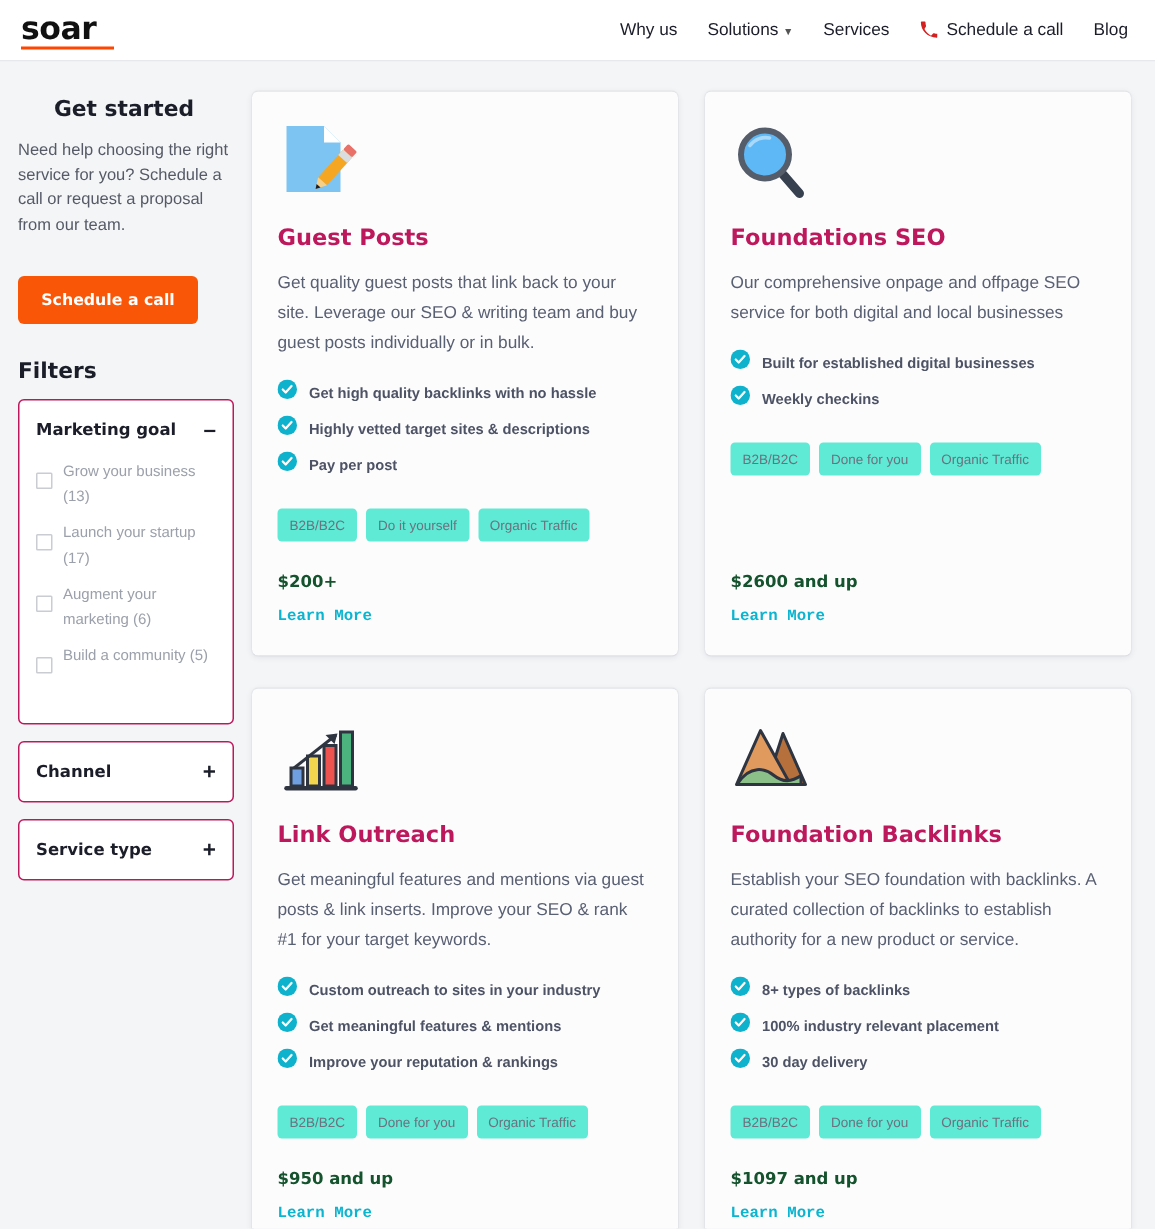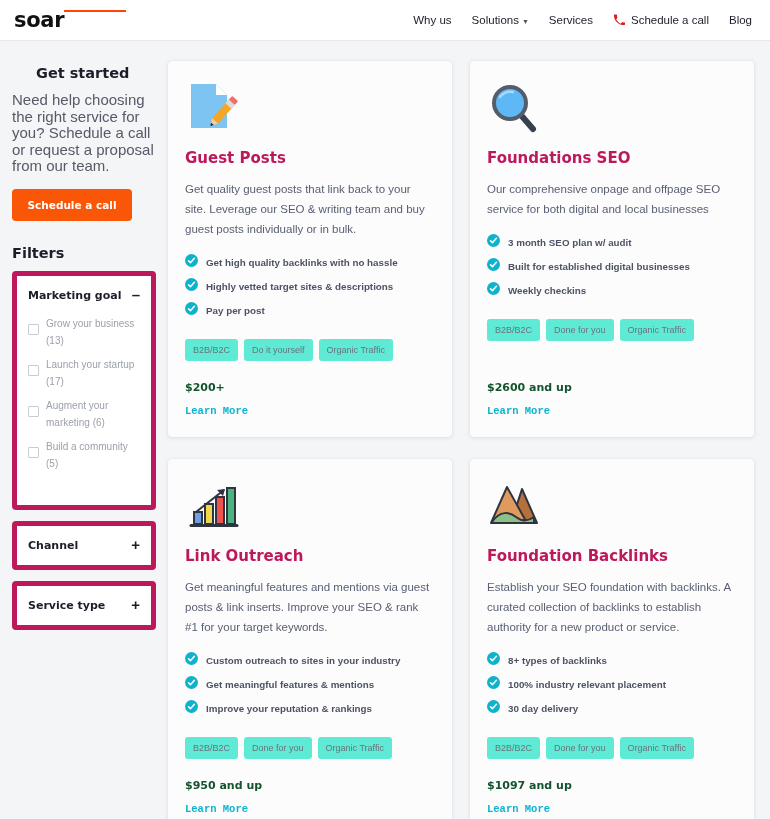--- a/index.html
+++ b/index.html
@@ -15,21 +15,21 @@
     height: 41px;
     background: #ffffff;
     border-bottom: 1px solid #e6e8ec;
     display: flex;
     align-items: center;
     justify-content: space-between;
     padding: 0 18px 0 14px;
     position: relative;
     z-index: 5;
   }
-  .logo-wrap { display: flex; flex-direction: row; align-items: flex-start; }
+  .logo-wrap { display: flex; flex-direction: column; align-items: flex-start; }
   .logo-text {
     font-size: 21px; font-weight: 700; color: #111; letter-spacing: -0.3px;
     line-height: 22px; font-family: "DejaVu Sans", sans-serif;
   }
   .logo-underline { width: 62px; height: 2px; background: #ff4500; margin-top: 1px; }
 
   .nav { display: flex; align-items: center; gap: 20px; }
   .nav-item {
     font-size: 11.5px; color: #1b1d29; white-space: nowrap;
     display: flex; align-items: center; gap: 3px; cursor: pointer;
@@ -41,34 +41,34 @@
   .page { display: flex; width: 770px; height: 778px; }
 
   
   .sidebar { width: 168px; padding: 24px 12px 0 12px; flex: none; }
   .side-h {
     font-size: 14.5px; font-weight: 700; color: #1b1d29; margin-bottom: 11px;
     font-family: "DejaVu Sans", sans-serif;
     margin-left: 24px;
   }
   .side-p {
-    font-size: 15px; color: #555a66; line-height: 16.5px; margin-bottom: 14px;
+    font-size: 11px; color: #555a66; line-height: 16.5px; margin-bottom: 26px;
   }
   .cta-btn {
     display: block; width: 120px; background: #fa5607; border: none;
     border-radius: 4px; color: #fff; font-size: 10.5px; font-weight: 700;
     padding: 10px 0; text-align: center; cursor: pointer;
     font-family: "DejaVu Sans", sans-serif;
   }
   .filters-h {
     font-size: 14.5px; font-weight: 700; color: #1b1d29;
     margin: 24px 0 10px 0; font-family: "DejaVu Sans", sans-serif;
   }
   .filter-box {
-    background: #fff; border: 5px solid #be185d; border-radius: 4px;
+    background: #fff; border: 1px solid #be185d; border-radius: 4px;
     margin-bottom: 11px; padding: 0 11px;
   }
   .filter-head {
     display: flex; align-items: center; justify-content: space-between;
     padding: 13px 0; cursor: pointer;
   }
   .filter-title {
     font-size: 11px; font-weight: 700; color: #1b1d29;
     font-family: "DejaVu Sans", sans-serif;
   }
@@ -258,27 +258,20 @@
           </svg>
         </div>
         <div class="card-title">Foundations SEO</div>
         <div class="card-desc">Our comprehensive onpage and offpage SEO service for both digital and local businesses</div>
         <div>
           <div class="feat">
             <span><svg width="13" height="13" viewBox="0 0 20 20">
                   <circle cx="10" cy="10" r="10" fill="#0fb2cc"></circle>
                   <path d="M5.4 10.3l3 3 6-6.6" stroke="#fff" stroke-width="2.3" fill="none" stroke-linecap="round" stroke-linejoin="round"></path>
                 </svg></span>
-            <span class="feat-txt">3 month SEO plan w/ audit</span>
-          </div>
-          <div class="feat">
-            <span><svg width="13" height="13" viewBox="0 0 20 20">
-                  <circle cx="10" cy="10" r="10" fill="#0fb2cc"></circle>
-                  <path d="M5.4 10.3l3 3 6-6.6" stroke="#fff" stroke-width="2.3" fill="none" stroke-linecap="round" stroke-linejoin="round"></path>
-                </svg></span>
             <span class="feat-txt">Built for established digital businesses</span>
           </div>
           <div class="feat">
             <span><svg width="13" height="13" viewBox="0 0 20 20">
                   <circle cx="10" cy="10" r="10" fill="#0fb2cc"></circle>
                   <path d="M5.4 10.3l3 3 6-6.6" stroke="#fff" stroke-width="2.3" fill="none" stroke-linecap="round" stroke-linejoin="round"></path>
                 </svg></span>
             <span class="feat-txt">Weekly checkins</span>
           </div>
         </div>

